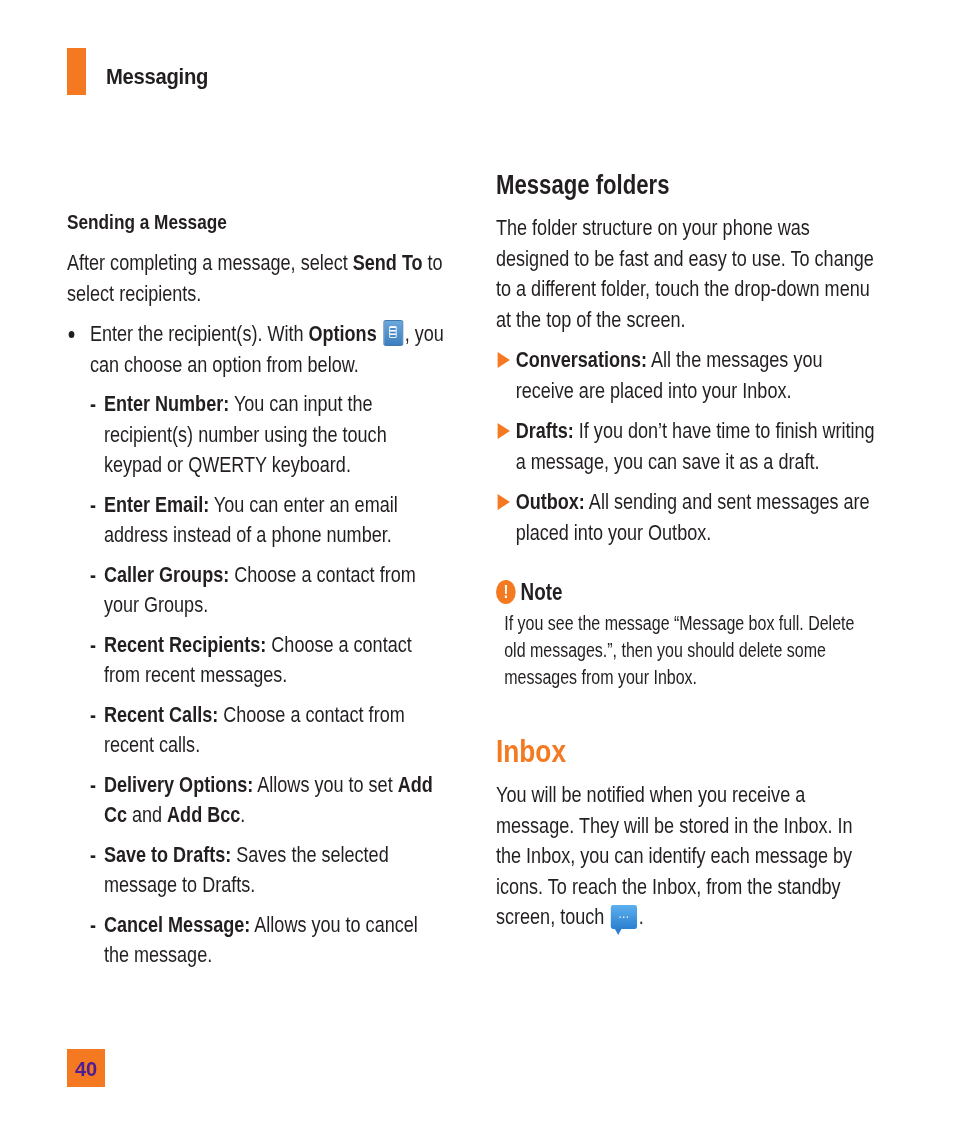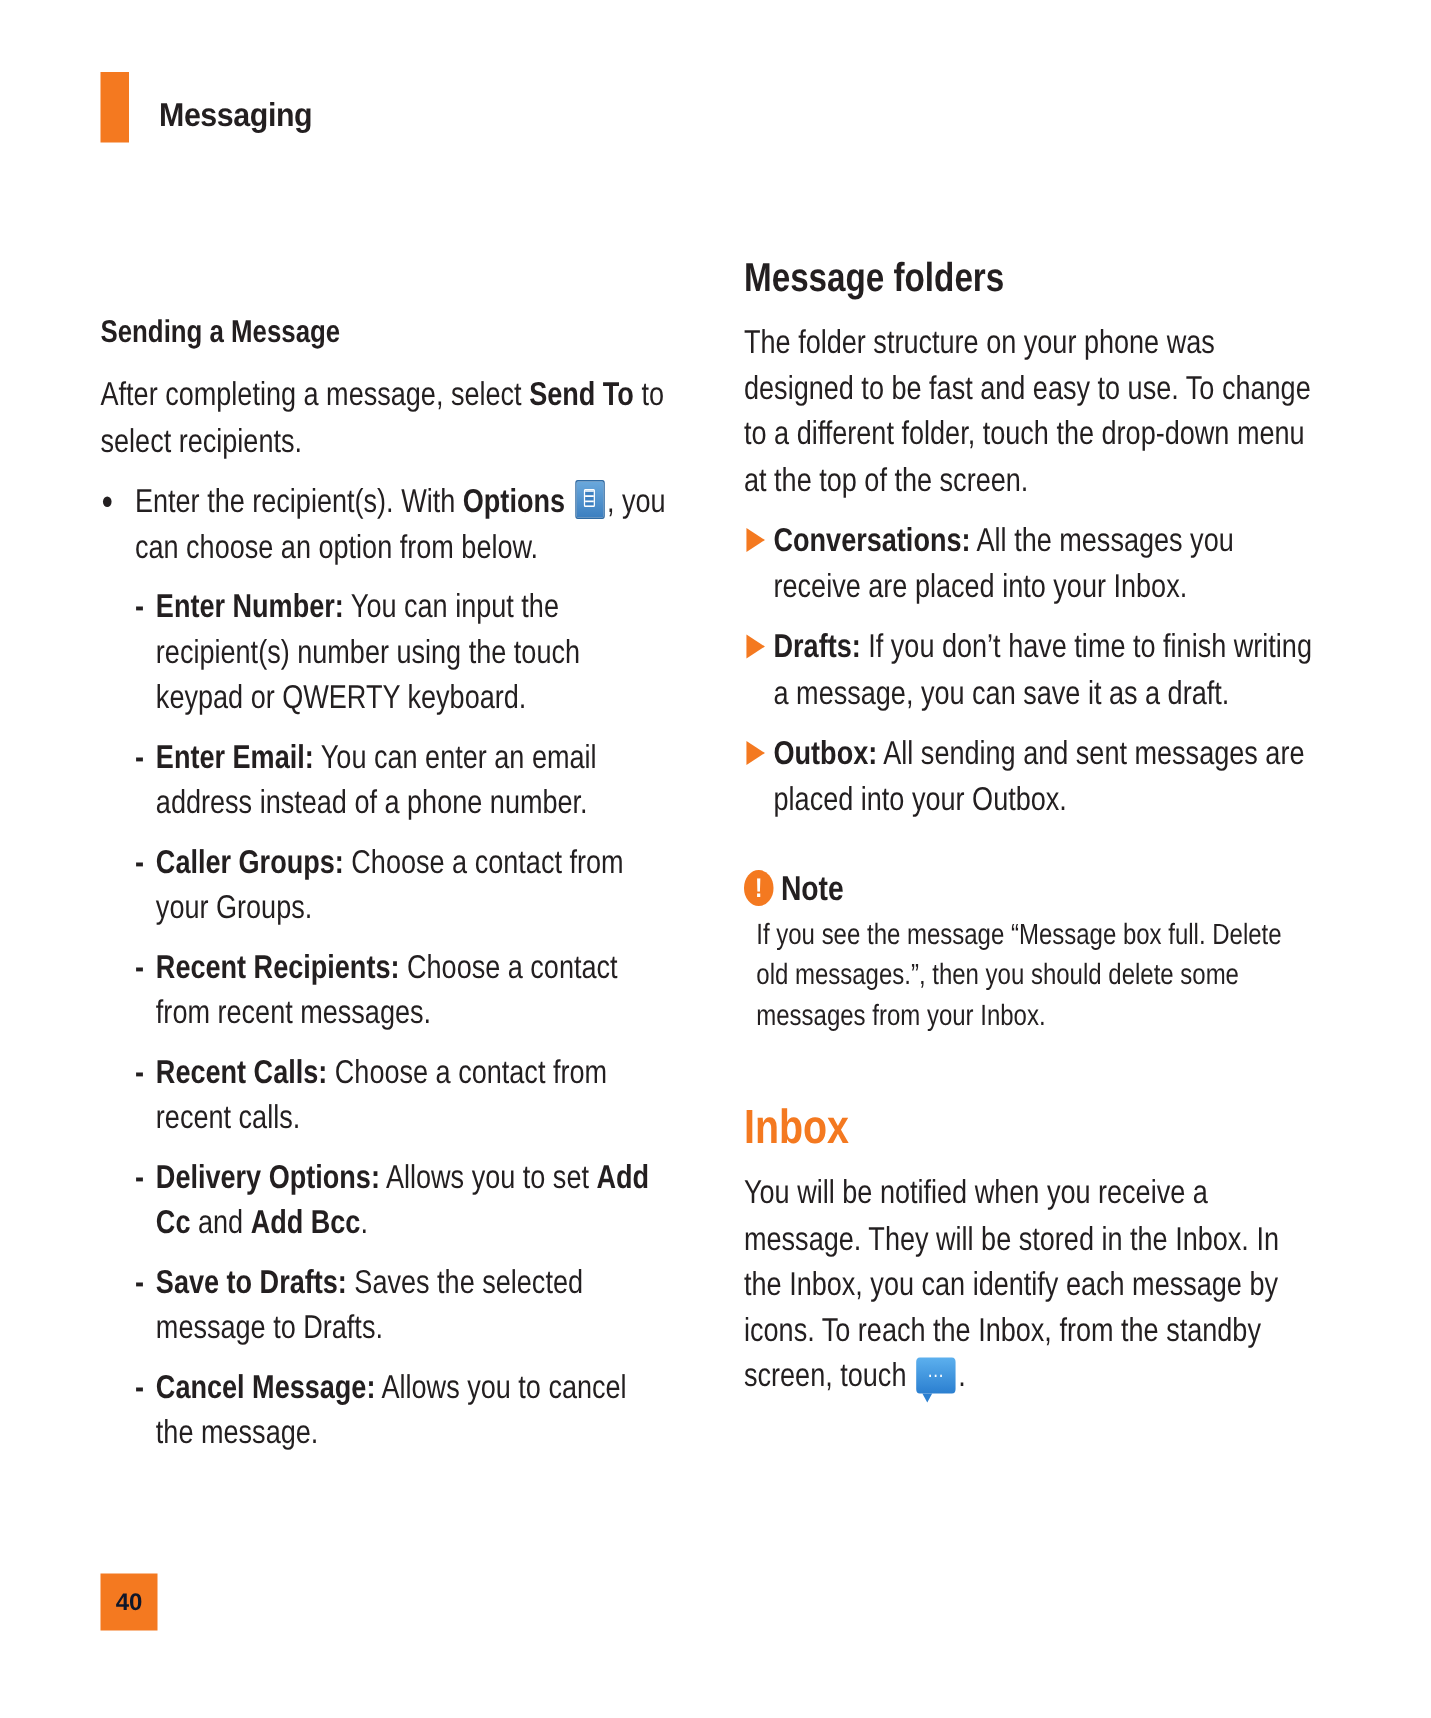--- a/index.html
+++ b/index.html
@@ -74,21 +74,21 @@
     background: linear-gradient(#5cb0ee, #2b7fd0); border-radius: 3px; margin: 0 2px;
   }
   .msg-icon::after {
     content: ""; position: absolute; left: 5px; bottom: -6px; width: 0; height: 0;
     border-left: 4px solid transparent; border-right: 4px solid transparent; border-top: 6px solid #2b7fd0;
   }
   .msg-icon span { position: absolute; left: 0; right: 0; top: 2px; text-align: center; color: #fff; font-size: 14px; line-height: 12px; letter-spacing: 1px; }
 
   .page-num {
     position: absolute; left: 67px; top: 1049px; width: 38px; height: 38px;
-    background: #f47920; color: #0f172a; font-weight: bold; font-size: 16px;
+    background: #f47920; color: #4c1d95; font-weight: bold; font-size: 20px;
     text-align: center; line-height: 40px; font-family: "Liberation Sans", sans-serif;
   }
 </style>
 </head>
 <body>
 
 <div class="header-bar"></div>
 <div class="header-title">Messaging</div>
 
 <div class="col col-left">

